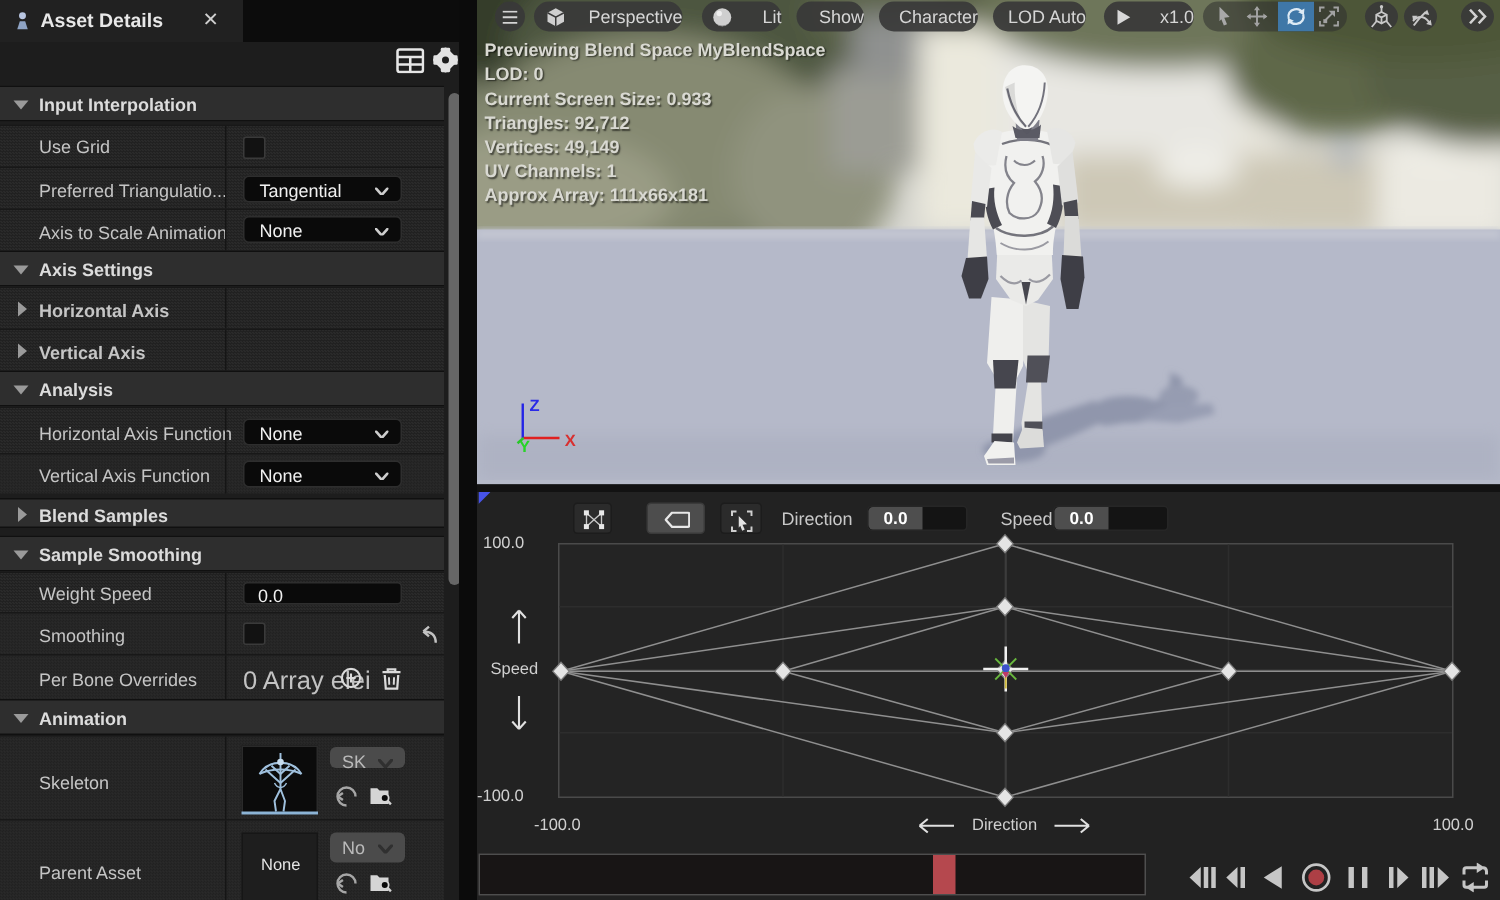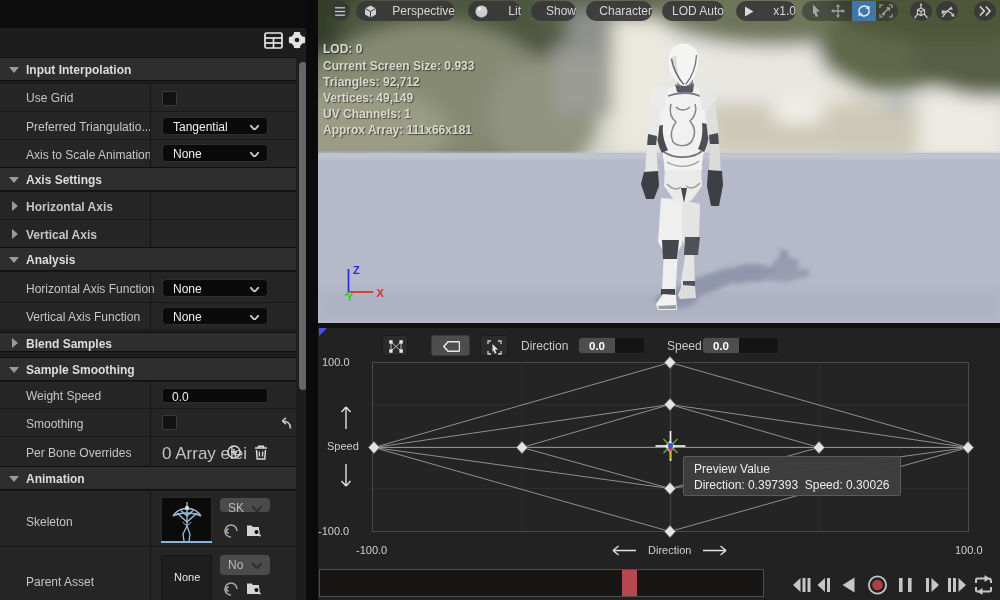--- a/index.html
+++ b/index.html
@@ -45,20 +45,28 @@
   #tooltip .l1{position:absolute;left:10px;top:5px;font-size:12px;color:#ececec;}
   #tooltip .l2{position:absolute;left:10px;top:21px;font-size:12px;color:#ececec;}
   #timeline{position:absolute;left:1px;top:246px;width:445px;height:28px;background:#181515;border:1px solid #4e4e4e;}
   #playhead{position:absolute;left:302px;top:0;width:15px;height:26px;background:#b5484e;}
 </style>
 </head>
 <body>
 
 <div id="lpanel" class="dither">
   <div id="tabwell"></div>
+  <div id="tab">
+      <span class="ttl">Asset Details</span>
+      <span class="x">✕</span>
+    <svg class="abs" style="left:7px;top:6px" width="16" height="16" viewBox="0 0 16 16">
+      <circle cx="8" cy="4.5" r="2.3" fill="#b9c6e2"></circle>
+        <path d="M4.5 13.5 L6.2 8.2 L9.8 8.2 L11.5 13.5 Z" fill="#8ea3c4"></path>
+    </svg>
+  </div>
 
   <svg class="abs" style="left:264px;top:32px" width="19" height="17" viewBox="0 0 19 17">
     <rect x="1" y="1" width="17" height="15" rx="1.5" fill="none" stroke="#e6e6e6" stroke-width="1.7"></rect>
     <line x1="1" y1="6" x2="18" y2="6" stroke="#e6e6e6" stroke-width="1.7"></line>
     <line x1="9.5" y1="6" x2="9.5" y2="16" stroke="#e6e6e6" stroke-width="1.7"></line>
     <line x1="1" y1="11" x2="18" y2="11" stroke="#e6e6e6" stroke-width="1.7"></line>
   </svg>
   <svg class="abs" style="left:288px;top:31px" width="18" height="18" viewBox="0 0 20 20">
     <g fill="#e2e2e2">
       <rect x="6.5" y="1" width="7" height="18" rx="1"></rect>
@@ -444,20 +452,21 @@
     <div class="pill" style="left:656px;width:22px;border-radius:50%">
       <svg class="abs" style="left:4.5px;top:5px" width="13" height="10" viewBox="0 0 13 10">
           <g stroke="#d2d2d2" stroke-width="1.7" fill="none">
             <path d="M1 0.5 L5.2 5 L1 9.5"></path>
             <path d="M6.8 0.5 L11 5 L6.8 9.5"></path>
           </g>
         </svg>
     </div>
   </div>
 
+  <div class="statline" style="top:26px">Previewing Blend Space MyBlendSpace</div>
   <div class="statline" style="top:42px">LOD: 0</div>
   <div class="statline" style="top:59px">Current Screen Size: 0.933</div>
   <div class="statline" style="top:75px">Triangles: 92,712</div>
   <div class="statline" style="top:91px">Vertices: 49,149</div>
   <div class="statline" style="top:107px">UV Channels: 1</div>
   <div class="statline" style="top:123px">Approx Array: 111x66x181</div>
 </div>
 
 <div id="bs" class="dither">
   <div class="abs" style="left:0;top:0;width:682px;height:5px;background:#121212"></div>
@@ -566,24 +575,20 @@
       <path d="M408 230.5 L385 230.5 M408 230.5 L402.5 226 M408 230.5 L402.5 235"></path>
     </g>
   </svg>
   <span class="axlab" style="left:4px;top:33px">100.0</span>
   <span class="axlab" style="left:0px;top:202px">-100.0</span>
   <span class="axlab" style="left:9px;top:117px">Speed</span>
   <span class="axlab" style="left:38px;top:221px">-100.0</span>
   <span class="axlab" style="left:330px;top:221px">Direction</span>
   <span class="axlab" style="left:637px;top:221px">100.0</span>
 
-  <div id="tooltip">
-      <div class="l1">Preview Value</div>
-      <div class="l2">Direction: 0.397393&nbsp;&nbsp;Speed: 0.30026</div>
-    </div>
 
   <div id="timeline">
       <div id="playhead"></div>
     </div>
 
   <svg class="abs" style="left:472px;top:252px" width="202" height="20" viewBox="0 0 202 20">
     <g fill="#c6c6c6">
       <path d="M10.5 3 L3 10 L10.5 17 Z"></path>
         <rect x="12.5" y="3" width="3" height="14"></rect>
         <rect x="17.5" y="3" width="3" height="14"></rect>

